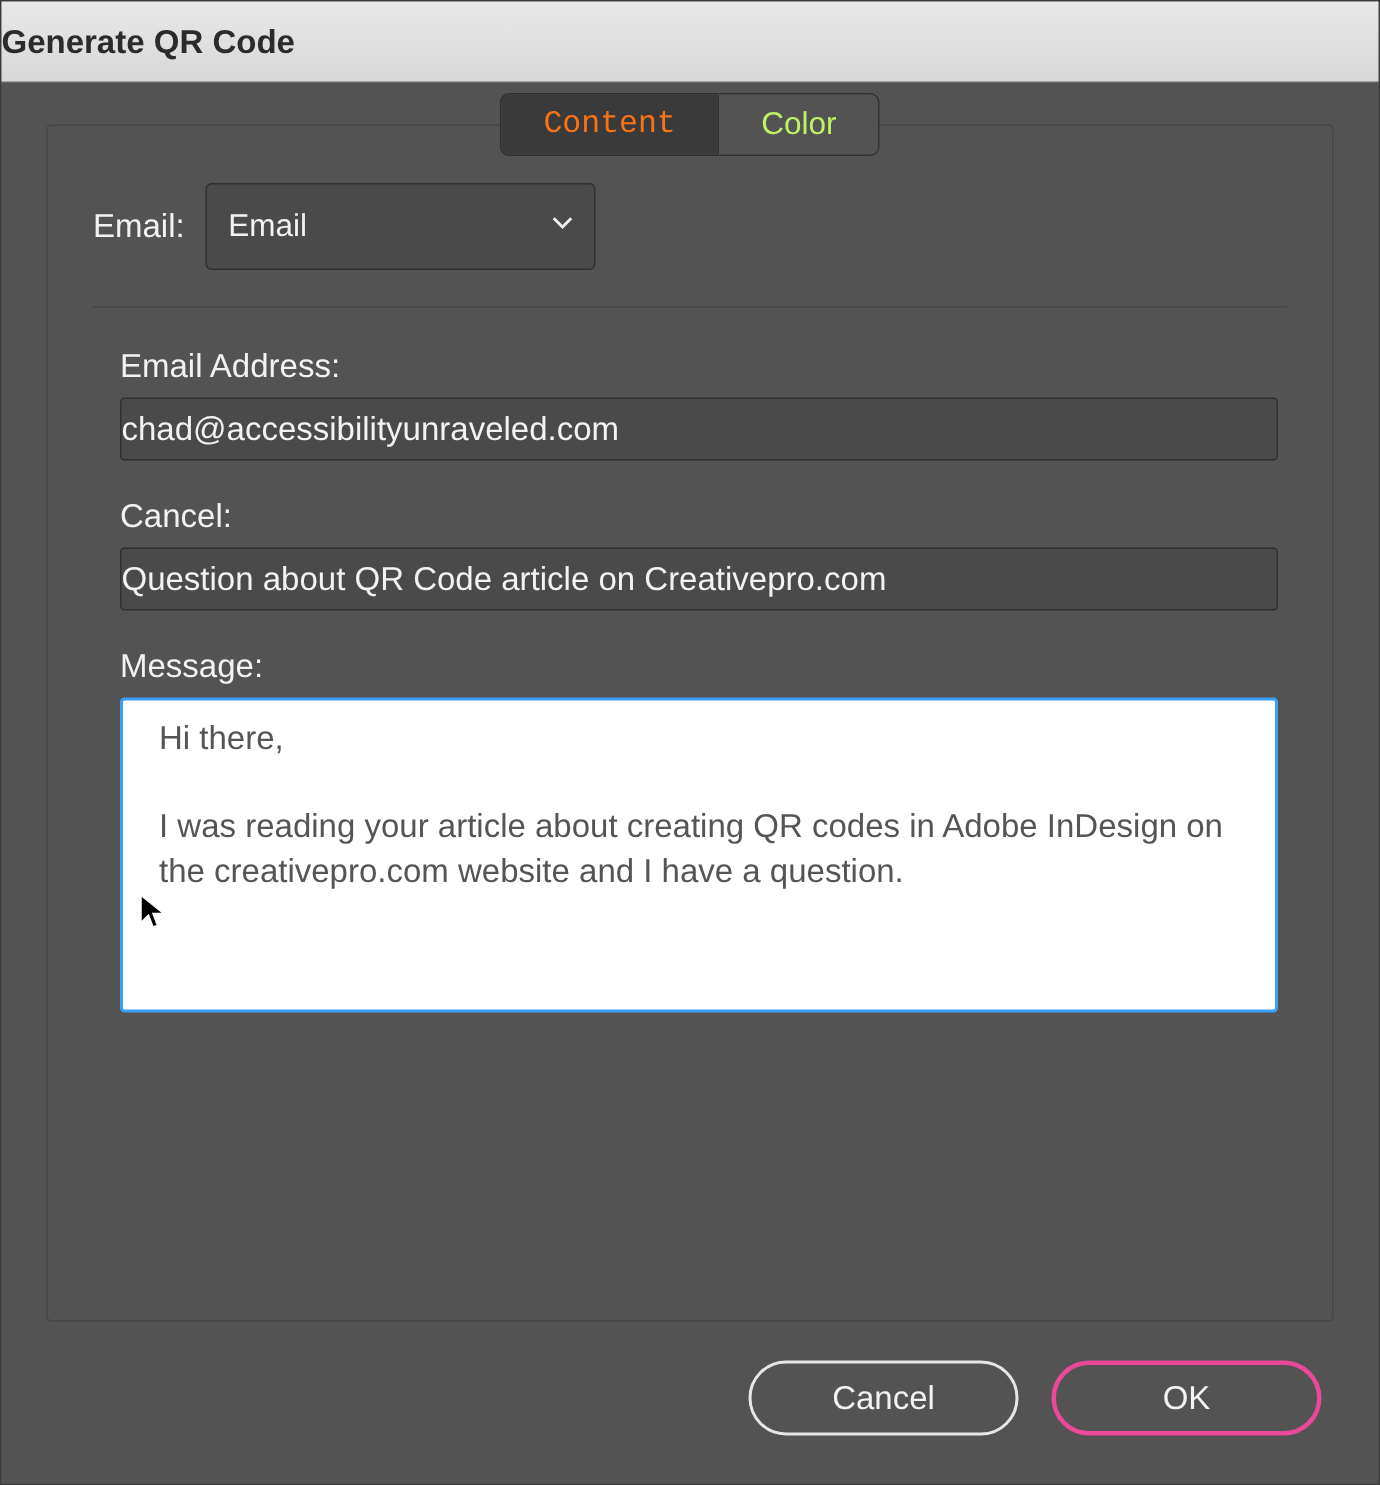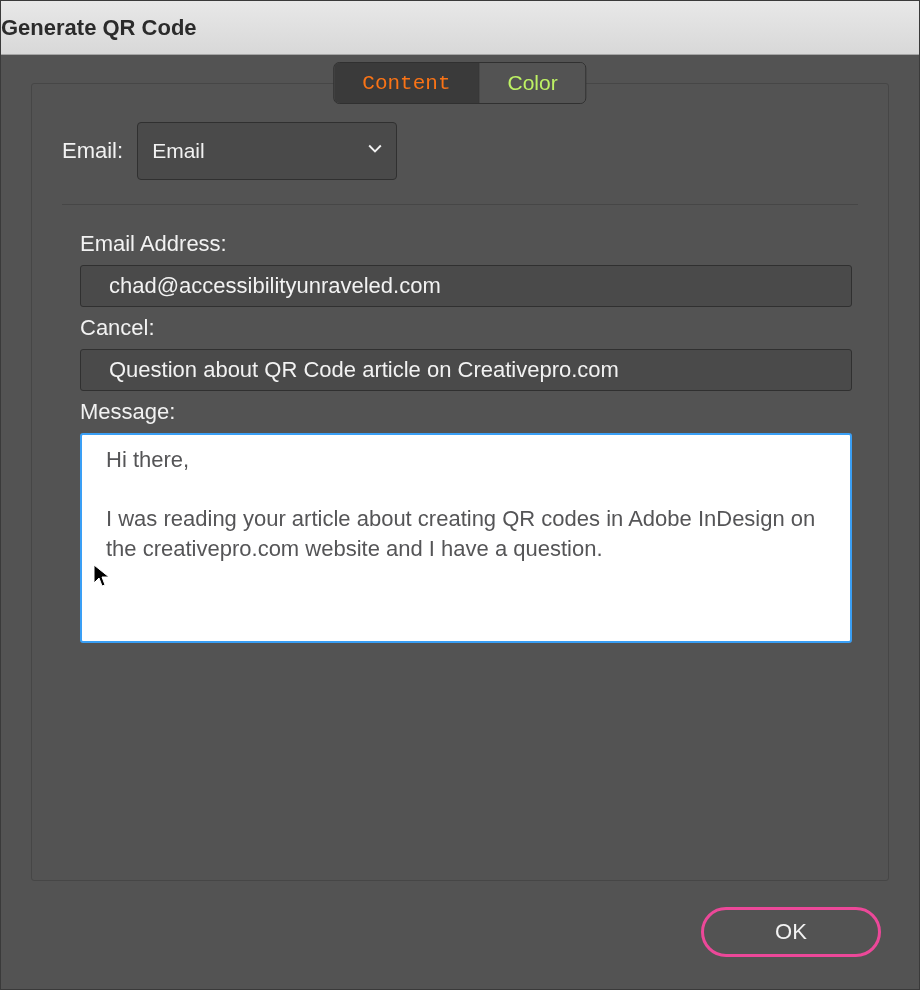--- a/index.html
+++ b/index.html
@@ -106,23 +106,23 @@
     margin-bottom: 8px;
   }
   .text-input {
     width: 100%;
     height: 42px;
     background: #4a4a4a;
     border: 1px solid #303030;
     border-radius: 3px;
     color: #f2f2f2;
     font-size: 22px;
-    padding: 0 28px;
+    padding: 0 0;
     outline: none;
-    margin-bottom: 8px;
+    margin-bottom: 24px;
   }
   .textarea {
     width: 100%;
     height: 210px;
     background: #ffffff;
     color: #555557;
     border: 2px solid #3a9ff5;
     border-radius: 3px;
     font-size: 22px;
     padding: 10px 24px 10px 24px;
@@ -218,20 +218,23 @@
               <path d="M2 2 L2 20 L7 15 L10 23 L13 22 L10 14 L17 14 Z" fill="#000" stroke="#fff" stroke-width="1"></path>
             </svg>
           </span>
         </div>
 
       </div>
 
     </div>
 
     <div class="footer">
+      <button class="btn">
+        <span>Cancel</span>
+      </button>
       <button class="btn primary">
         <span>OK</span>
       </button>
     </div>
 
   </div>
 
 </div>
 
 </body></html>

